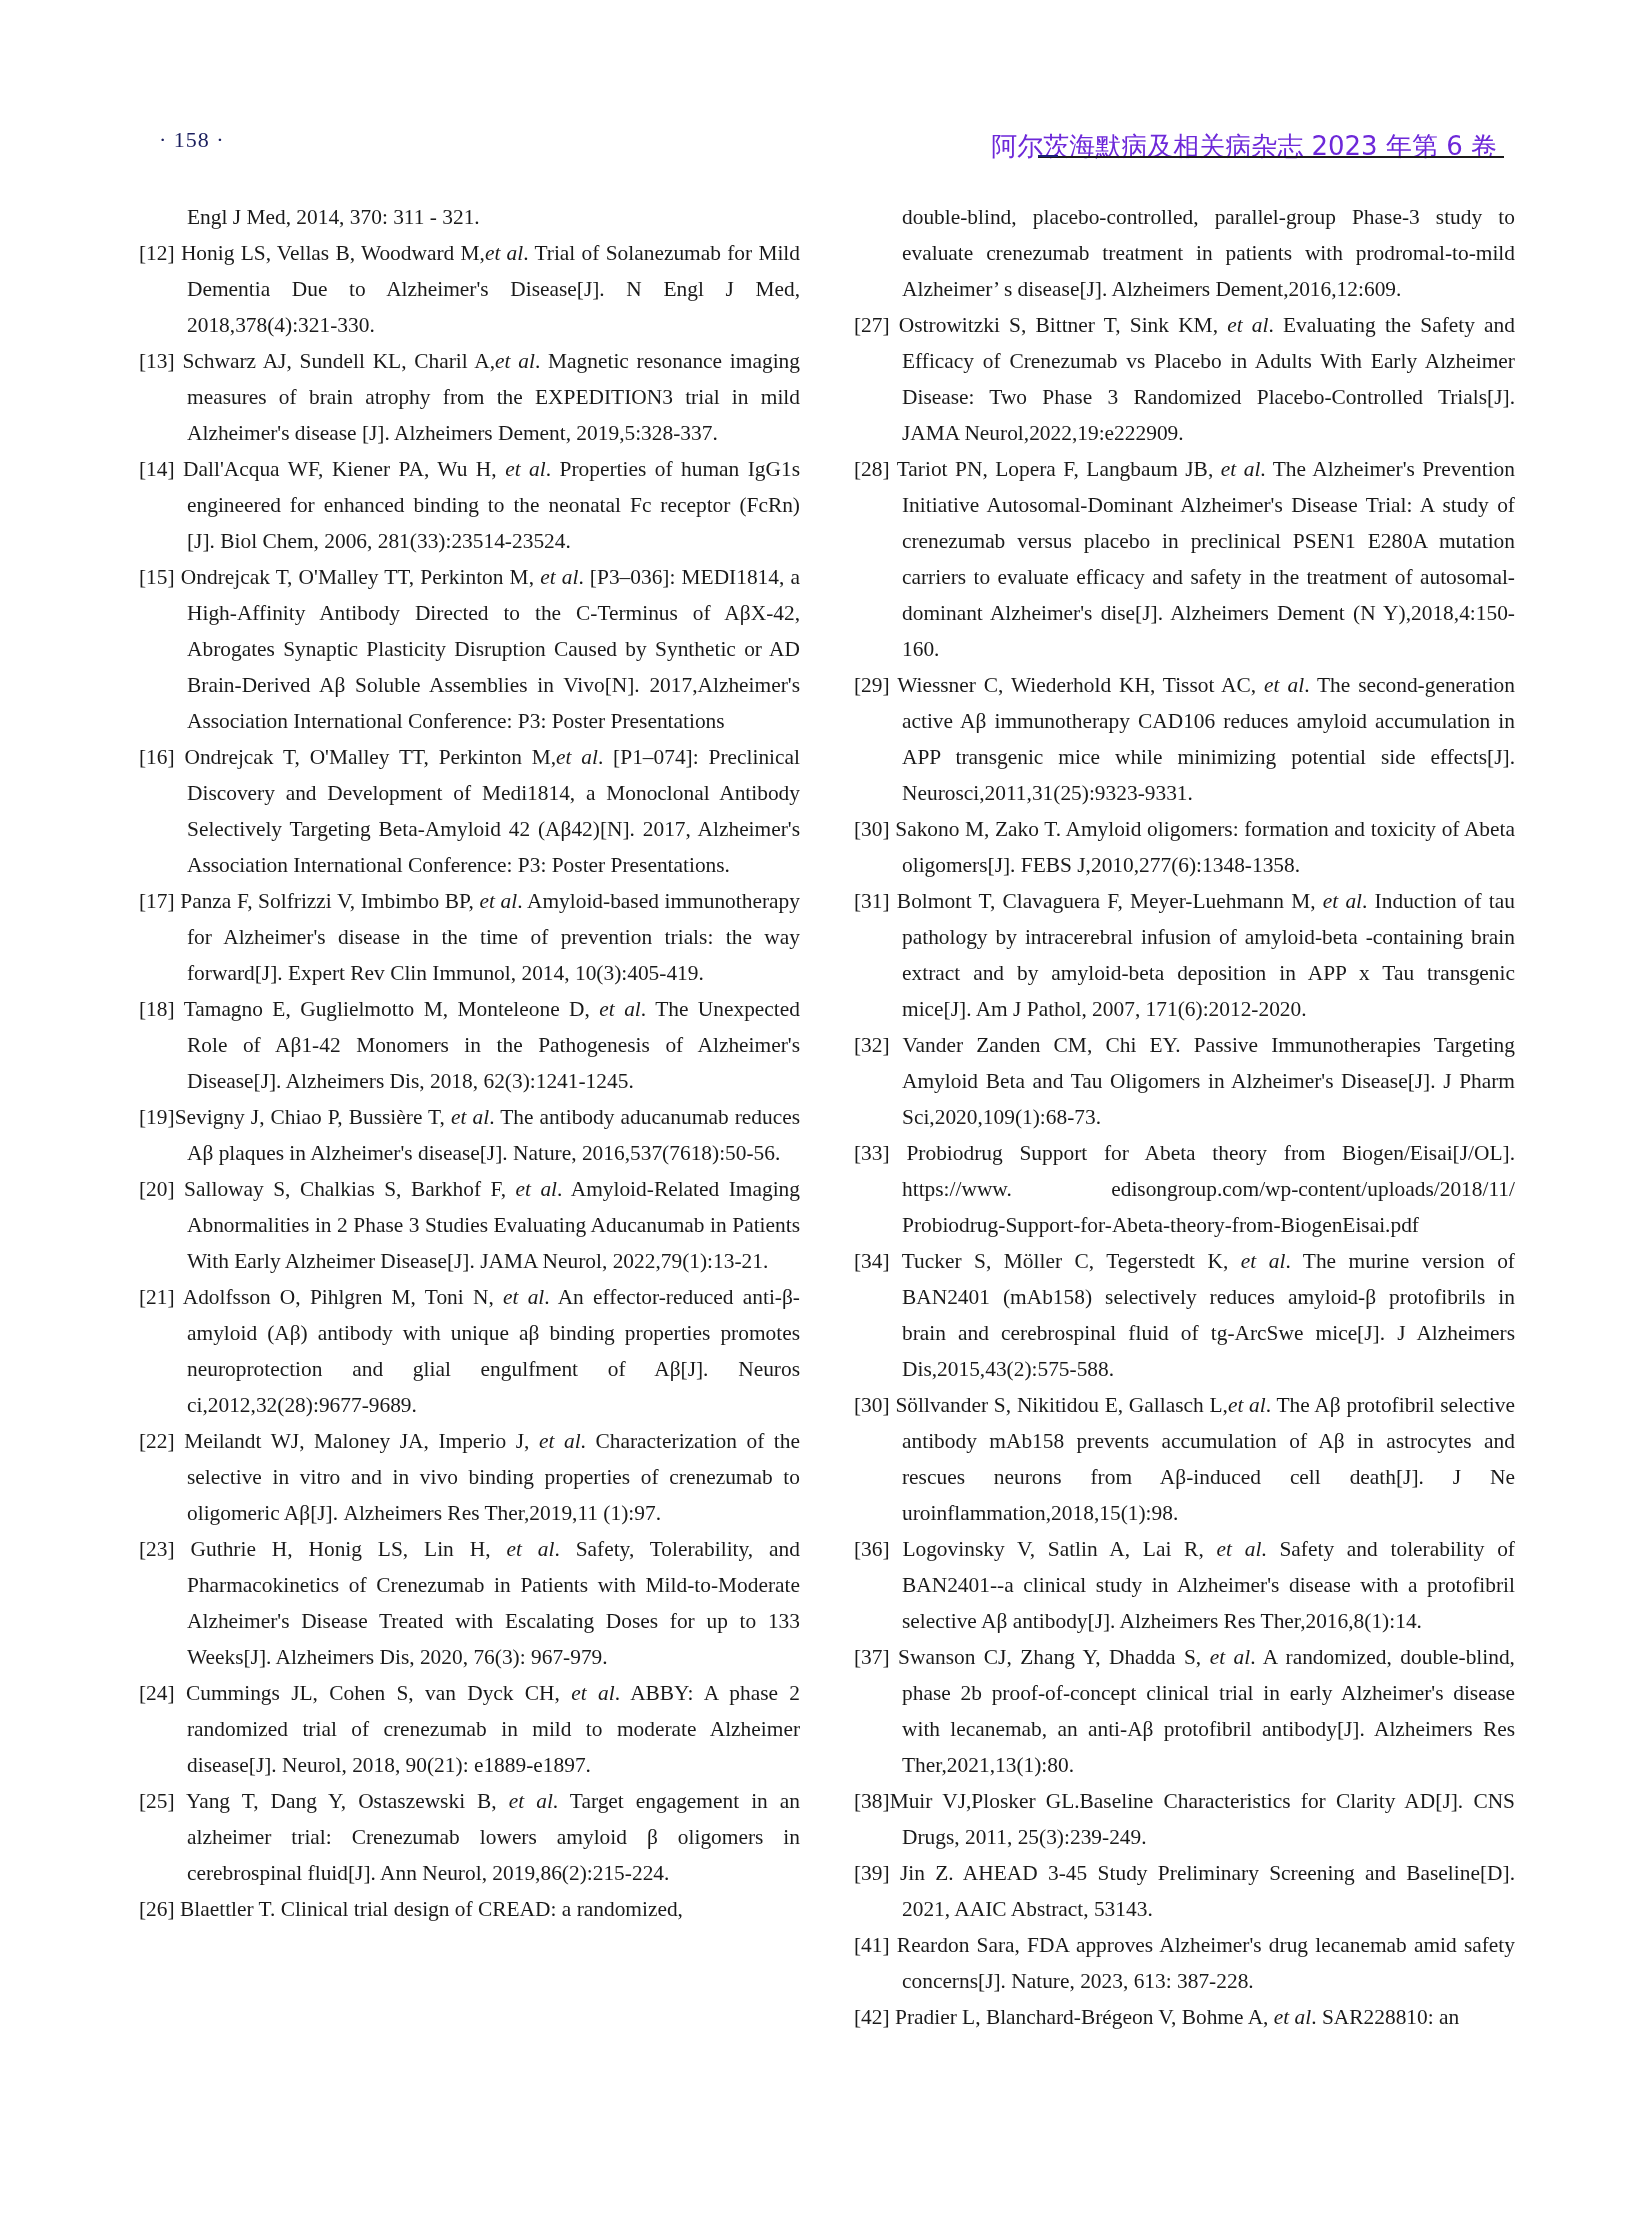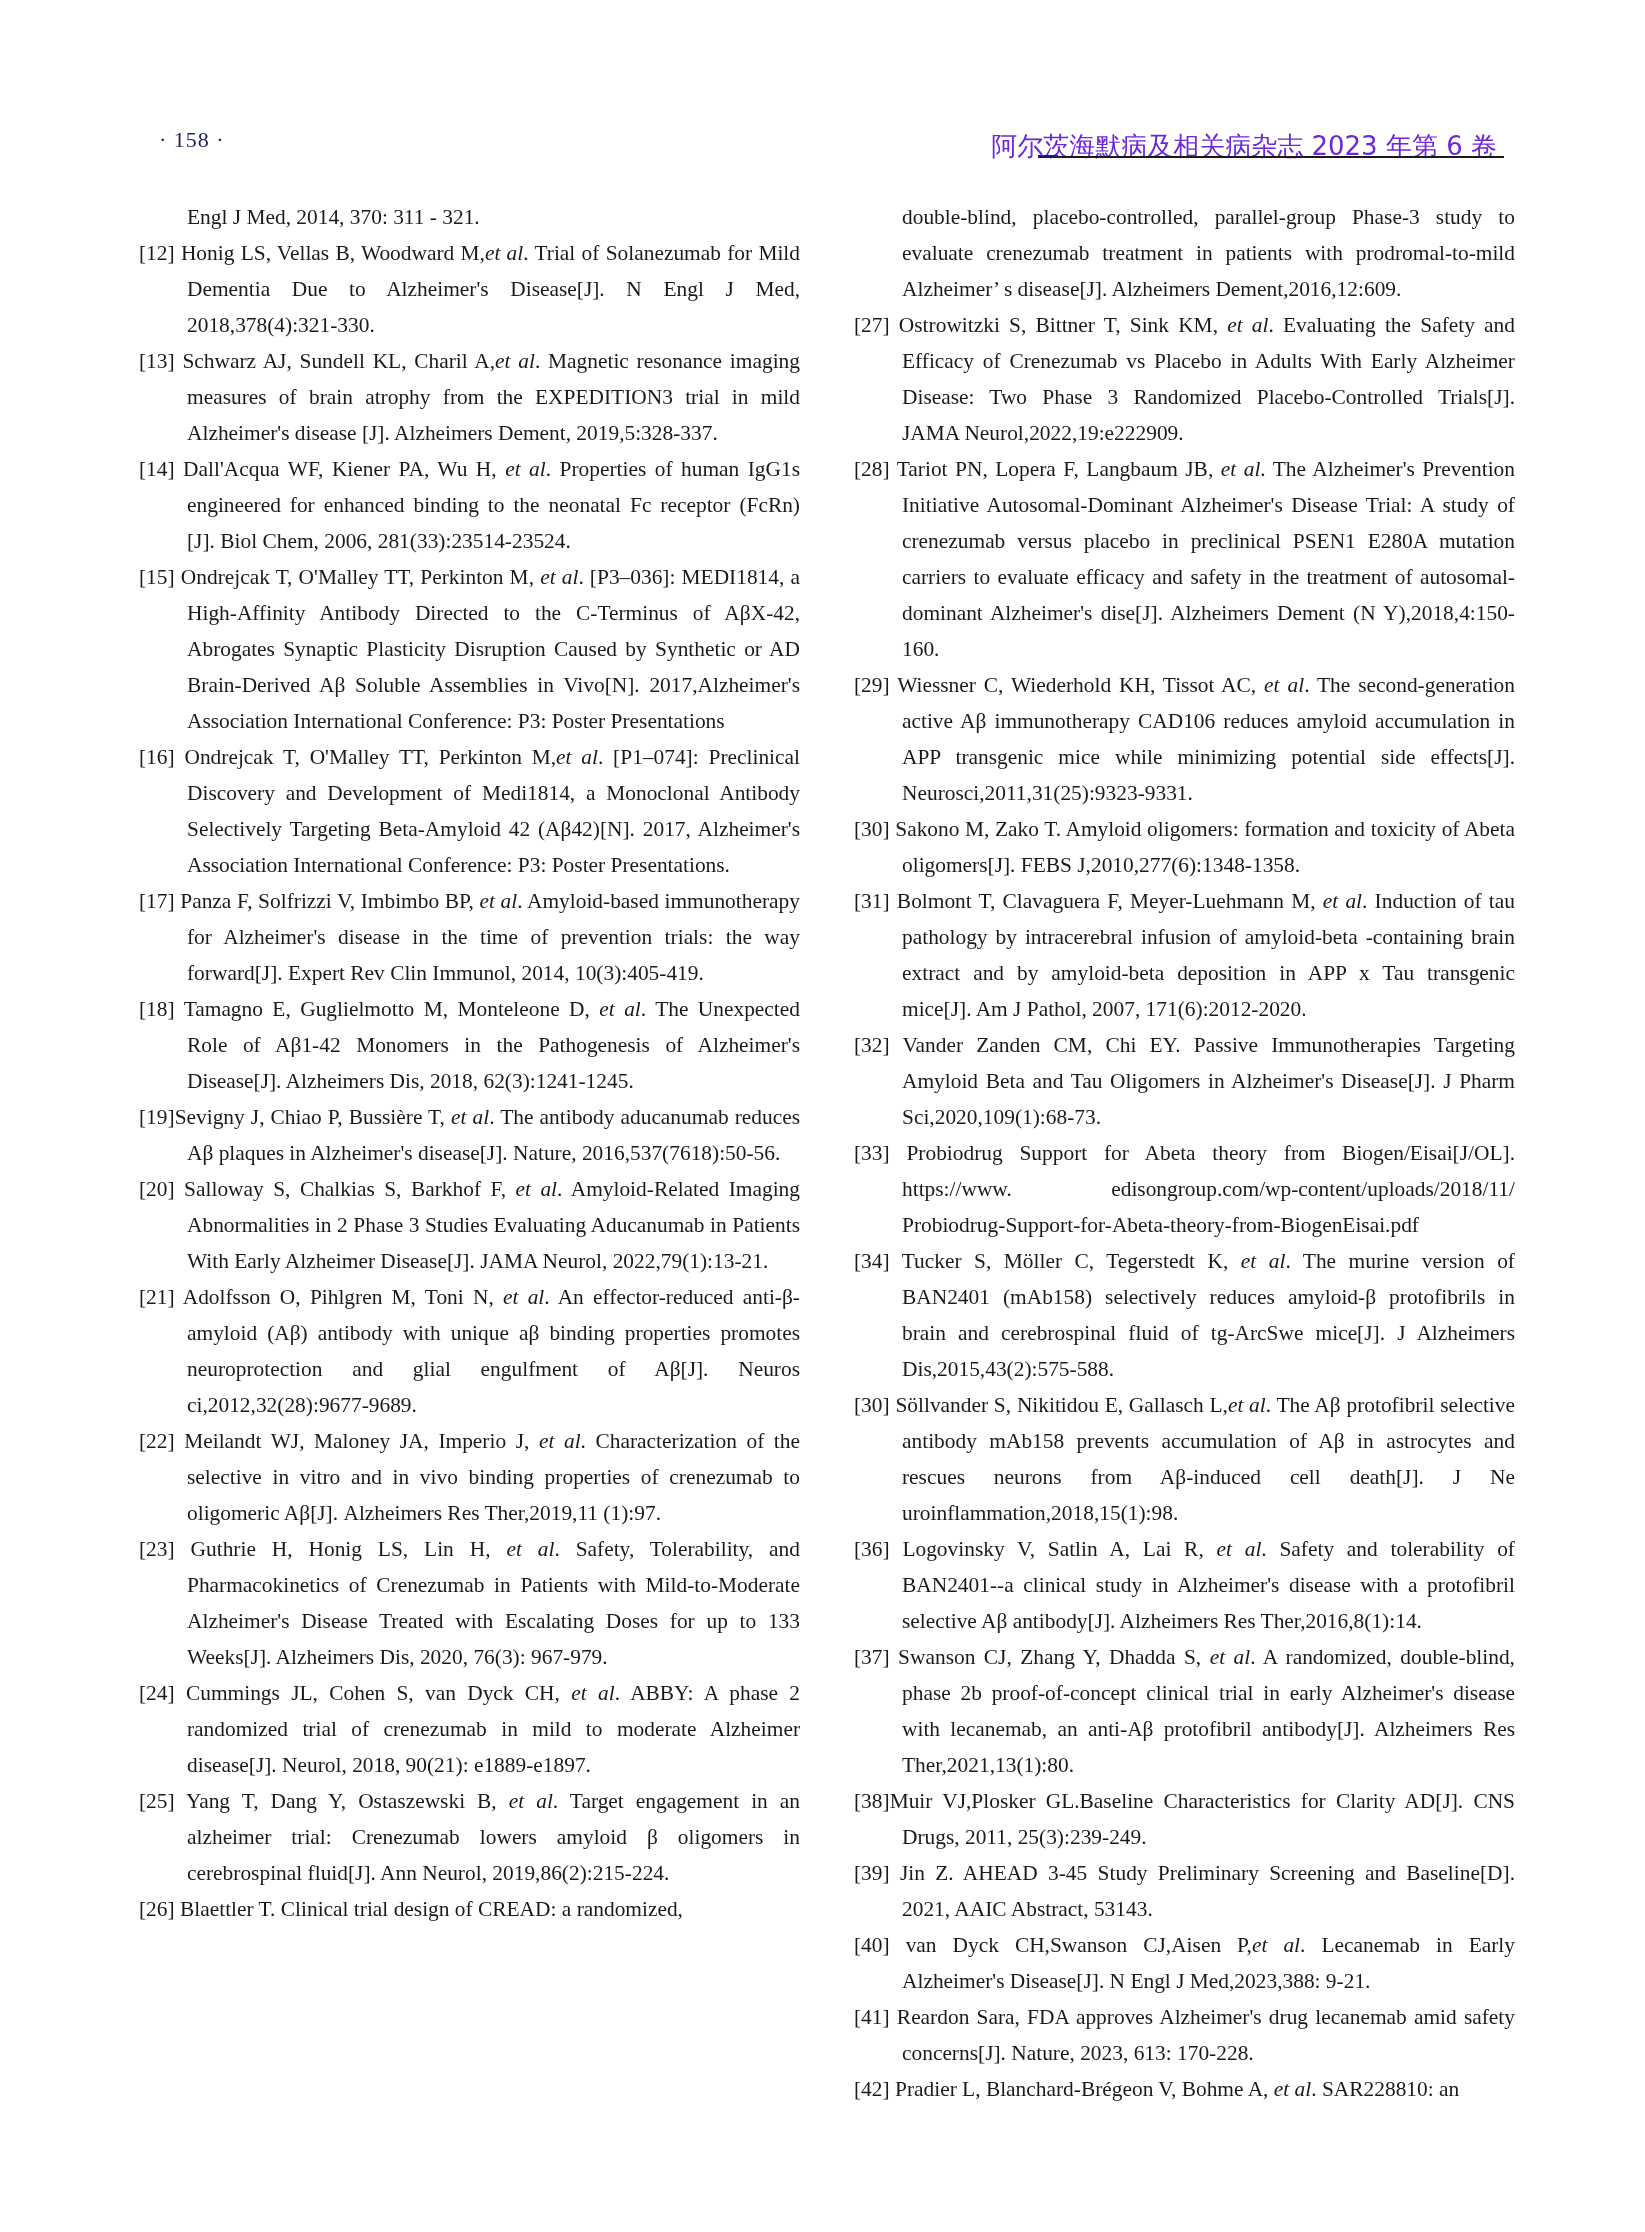--- a/index.html
+++ b/index.html
@@ -118,17 +118,16 @@
     <p class="ref"><span class="num">[30] </span><span>Sakono M, Zako T. Amyloid oligomers: formation and toxicity of Abeta oligomers[J]. FEBS J,2010,277(6):1348-1358.</span><em></em><span></span></p>
     <p class="ref"><span class="num">[31] </span><span>Bolmont T, Clavaguera F, Meyer-Luehmann M, </span><em>et al</em><span>. Induction of tau pathology by intracerebral infusion of amyloid-beta -containing brain extract and by amyloid-beta deposition in APP x Tau transgenic mice[J]. Am J Pathol, 2007, 171(6):2012-2020.</span></p>
     <p class="ref"><span class="num">[32] </span><span>Vander Zanden CM, Chi EY. Passive Immunotherapies Targeting Amyloid Beta and Tau Oligomers in Alzheimer's Disease[J]. J Pharm Sci,2020,109(1):68-73.</span><em></em><span></span></p>
     <p class="ref"><span class="num">[33] </span><span>Probiodrug Support for Abeta theory from Biogen/Eisai[J/OL]. https://www. edisongroup.com/wp-content/uploads/2018/11/ Probiodrug-Support-for-Abeta-theory-from-BiogenEisai.pdf</span><em></em><span></span></p>
     <p class="ref"><span class="num">[34] </span><span>Tucker S, Möller C, Tegerstedt K, </span><em>et al</em><span>. The murine version of BAN2401 (mAb158) selectively reduces amyloid-β protofibrils in brain and cerebrospinal fluid of tg-ArcSwe mice[J]. J Alzheimers Dis,2015,43(2):575-588.</span></p>
     <p class="ref"><span class="num">[30] </span><span>Söllvander S, Nikitidou E, Gallasch L,</span><em>et al</em><span>. The Aβ protofibril selective antibody mAb158 prevents accumulation of Aβ in astrocytes and rescues neurons from Aβ-induced cell death[J]. J Ne uroinflammation,2018,15(1):98.</span></p>
     <p class="ref"><span class="num">[36] </span><span>Logovinsky V, Satlin A, Lai R, </span><em>et al</em><span>. Safety and tolerability of BAN2401--a clinical study in Alzheimer's disease with a protofibril selective Aβ antibody[J]. Alzheimers Res Ther,2016,8(1):14.</span></p>
     <p class="ref"><span class="num">[37] </span><span>Swanson CJ, Zhang Y, Dhadda S, </span><em>et al</em><span>. A randomized, double-blind, phase 2b proof-of-concept clinical trial in early Alzheimer's disease with lecanemab, an anti-Aβ protofibril antibody[J]. Alzheimers Res Ther,2021,13(1):80.</span></p>
     <p class="ref"><span class="num">[38]</span><span>Muir VJ,Plosker GL.Baseline Characteristics for Clarity AD[J]. CNS Drugs, 2011, 25(3):239-249.</span><em></em><span></span></p>
     <p class="ref"><span class="num">[39] </span><span>Jin Z. AHEAD 3-45 Study Preliminary Screening and Baseline[D]. 2021, AAIC Abstract, 53143.</span><em></em><span></span></p>
-    <p class="ref"><span class="num">[40] </span><span>van Dyck CH,Swanson CJ,Aisen P,</span><em>et al</em><span>. Lecanemab in Early Alzheimer's Disease[J]. N Engl J Med,2023,388: 9-21.</span></p>
-    <p class="ref"><span class="num">[41] </span><span>Reardon Sara, FDA approves Alzheimer's drug lecanemab amid safety concerns[J]. Nature, 2023, 613: 170-228.</span><em></em><span></span></p>
+    <p class="ref"><span class="num">[41] </span><span>Reardon Sara, FDA approves Alzheimer's drug lecanemab amid safety concerns[J]. Nature, 2023, 613: 387-228.</span><em></em><span></span></p>
     <p class="ref"><span class="num">[42] </span><span>Pradier L, Blanchard-Brégeon V, Bohme A, </span><em>et al</em><span>. SAR228810: an</span></p>
   </div>
 
 
 </body></html>

